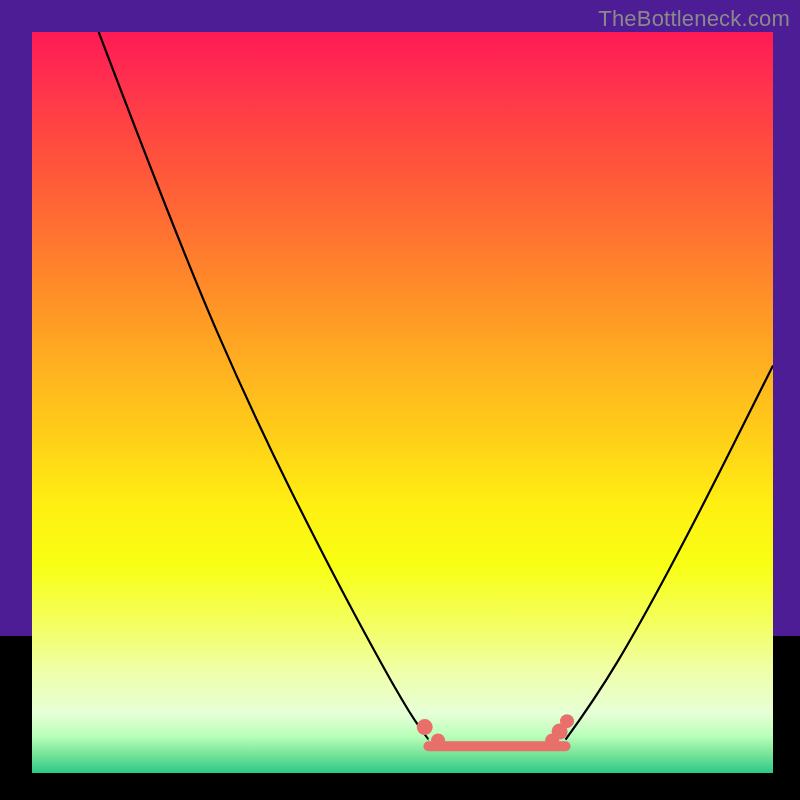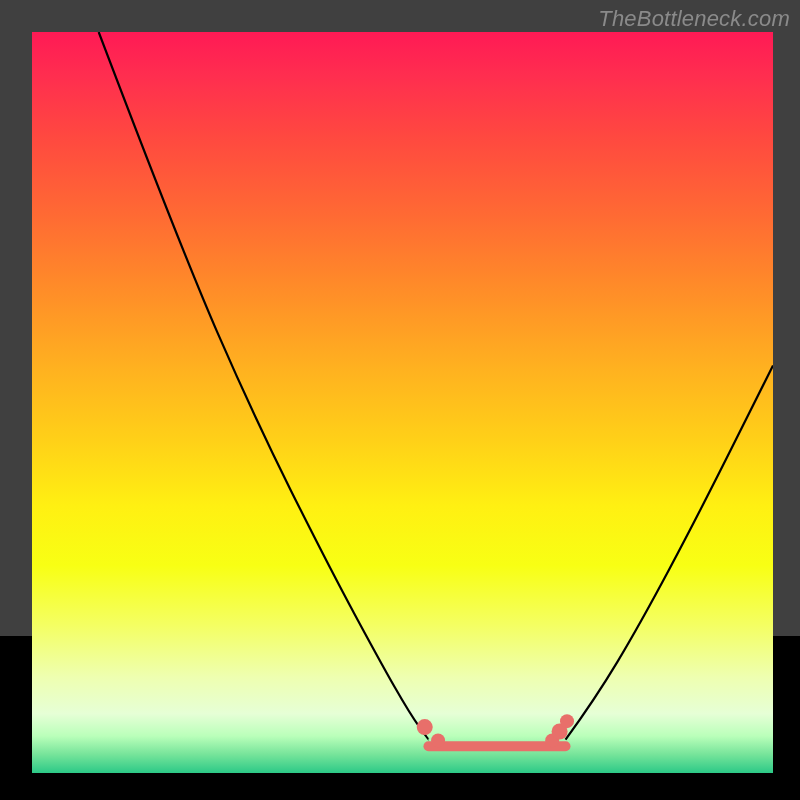--- a/index.html
+++ b/index.html
@@ -8,22 +8,21 @@
     width: 800px;
     height: 800px;
     background: #000000;
     overflow: hidden;
     font-family: Arial, Helvetica, sans-serif;
   }
   .outer {
     position: relative;
     width: 800px;
     height: 636px;
-    background: #404040;
-    font-style: italic;
+    background: #4c1d95;
   }
   .watermark {
     position: absolute;
     top: 6px;
     right: 10px;
     color: #8a8a8a;
     font-size: 22px;
     font-weight: 500;
     letter-spacing: 0.2px;
     z-index: 10;

